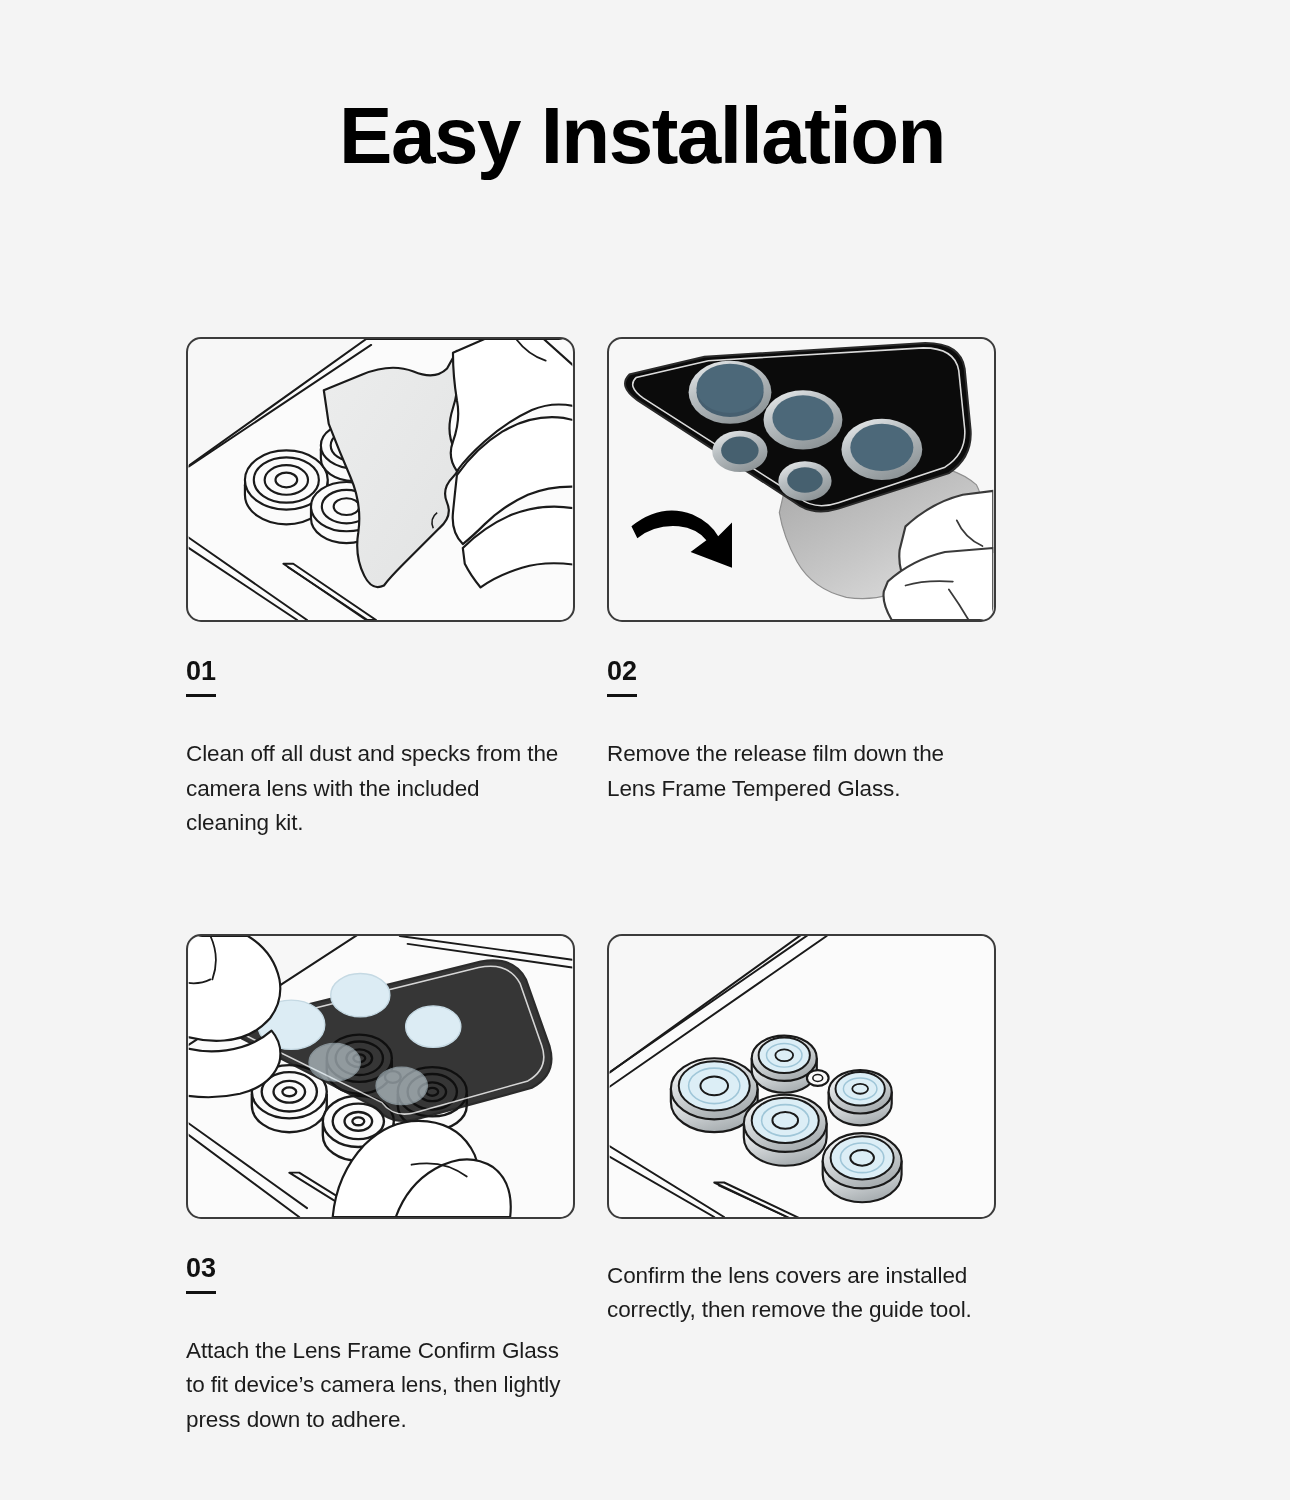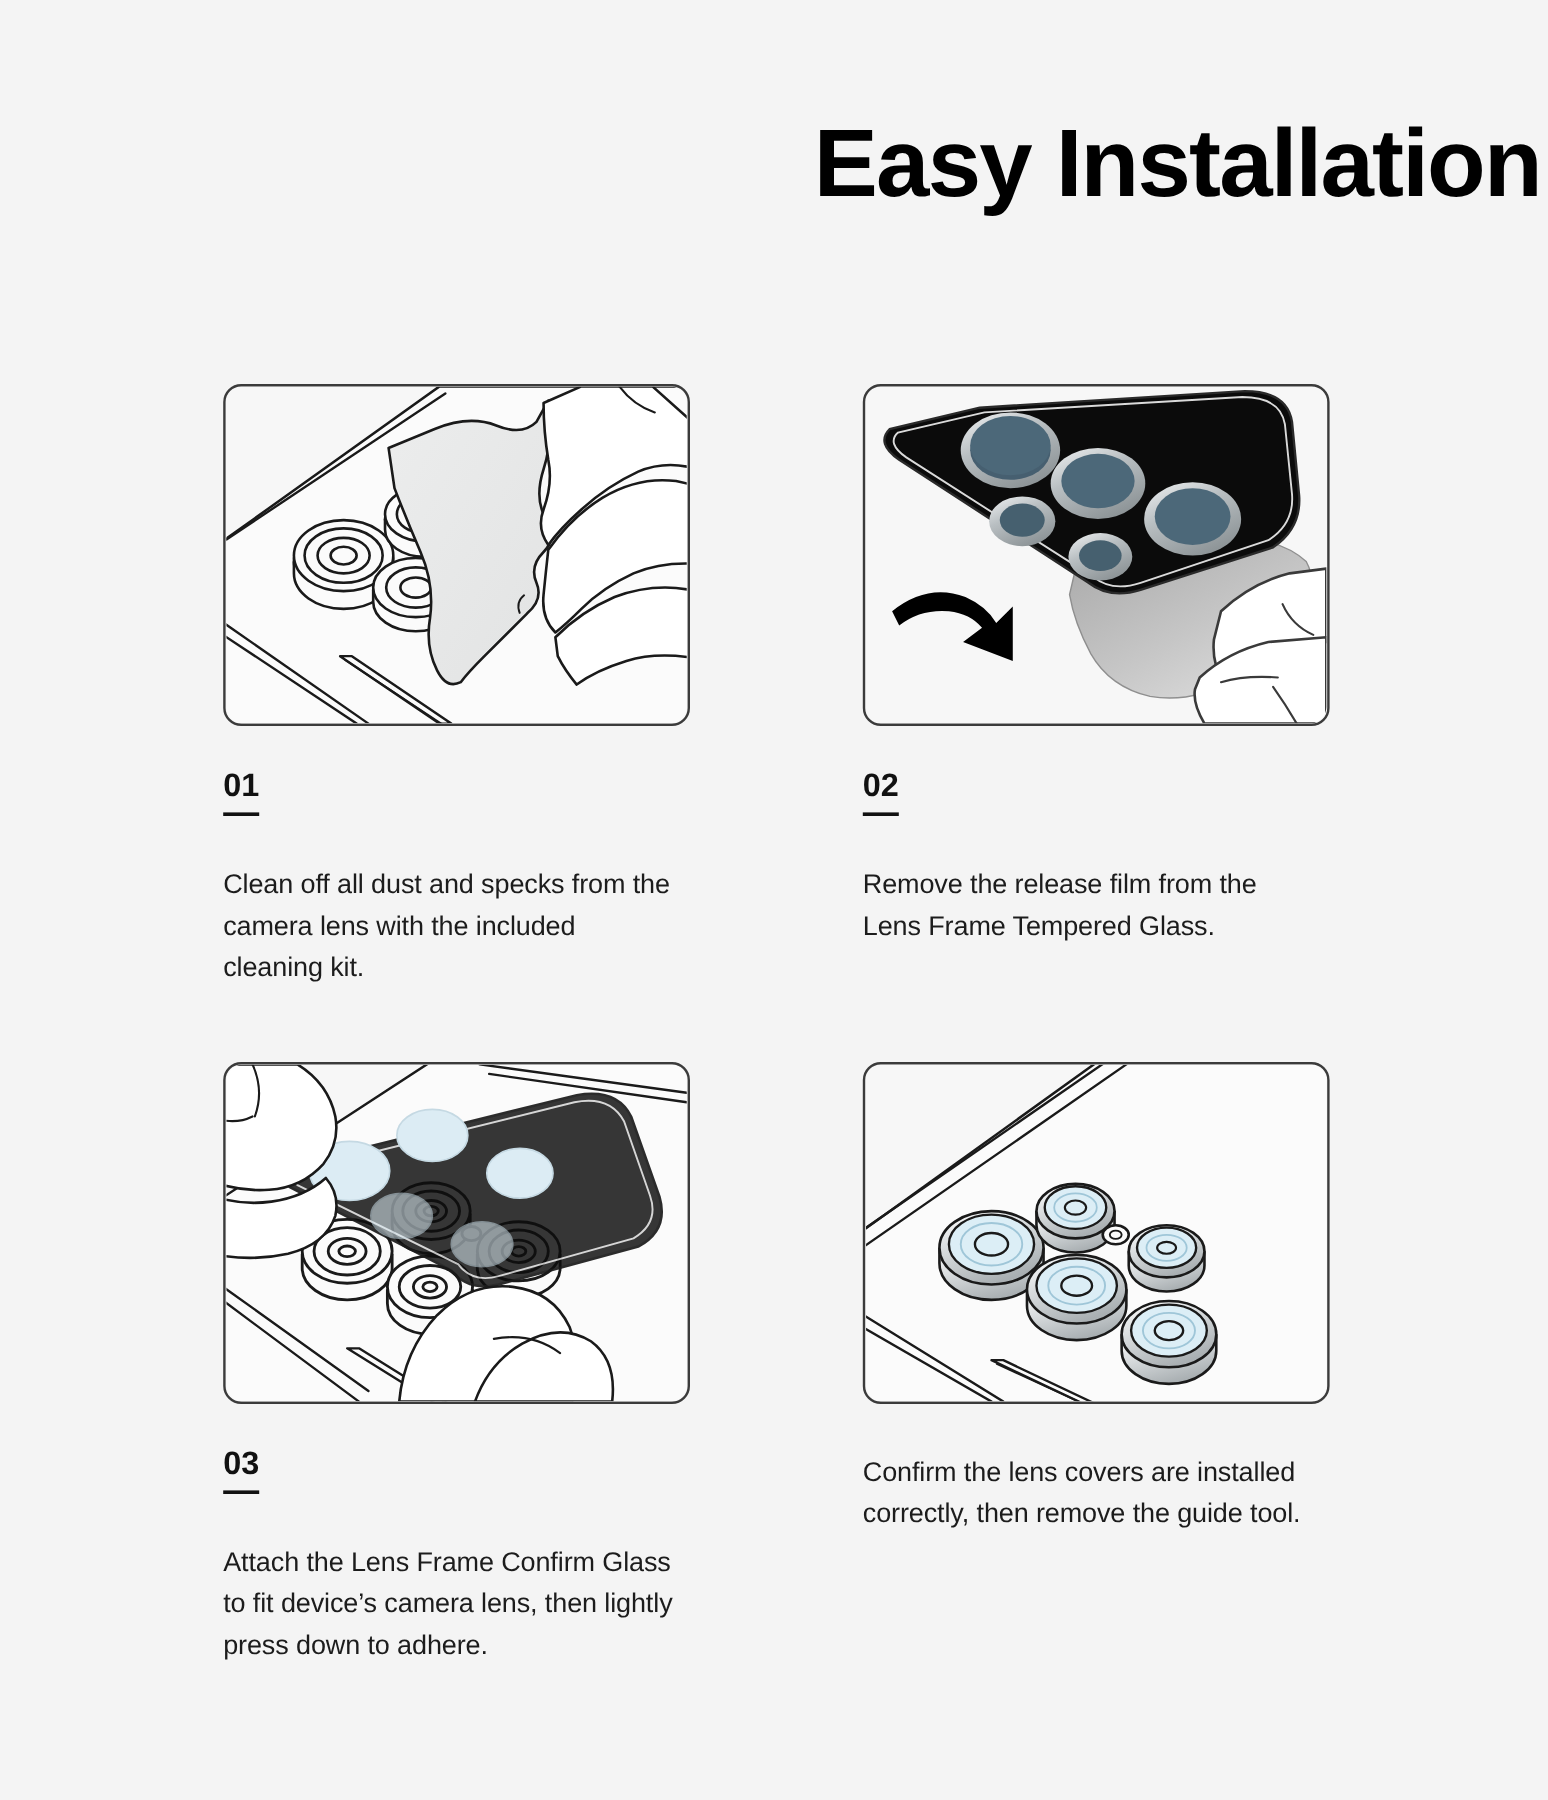--- a/index.html
+++ b/index.html
@@ -17,37 +17,38 @@
     position: relative;
     width: 1290px;
     height: 1500px;
     background: #f4f4f4;
   }
   .page-title {
     position: absolute;
     top: 96px;
     left: 0;
     width: 1284px;
-    text-align: right;
+    text-align: center;
     font-size: 80px;
     font-weight: 700;
     letter-spacing: -1.5px;
     color: #000000;
     font-family: "Liberation Sans", sans-serif;
     line-height: 1;
   }
   .steps-grid {
     position: absolute;
-    top: 320px;
+    top: 337px;
     left: 186px;
     width: 922px;
     display: grid;
     grid-template-columns: 389px 389px;
     grid-column-gap: 144px;
     grid-row-gap: 0px;
+    gap: 32px;
   }
   .step {
     width: 389px;
   }
   .step.row2 {
     margin-top: 61px;
   }
   .illo-frame {
     width: 389px;
     height: 285px;
@@ -252,21 +253,21 @@
 
             <path d="M 22 190 Q 52 166 84 178 Q 102 186 110 200
                      L 124 186 L 124 232 L 82 216 L 98 204
                      Q 88 192 70 190 Q 46 188 28 202 Z" fill="#000000"></path>
           </g>
         </svg>
       </div>
       <div>
         <div class="step-num">02</div>
       </div>
-      <div class="step-desc">Remove the release film from the Lens Frame Tempered Glass.</div>
+      <div class="step-desc">Remove the release film down the Lens Frame Tempered Glass.</div>
     </div>
 
     <div class="step row2">
       <div class="illo-frame">
         <svg viewBox="0 0 389 285" xmlns="http://www.w3.org/2000/svg">
           <defs>
             <clipPath id="c3">
                 <rect x="0" y="0" width="389" height="285" rx="14"></rect>
               </clipPath>
           </defs>

